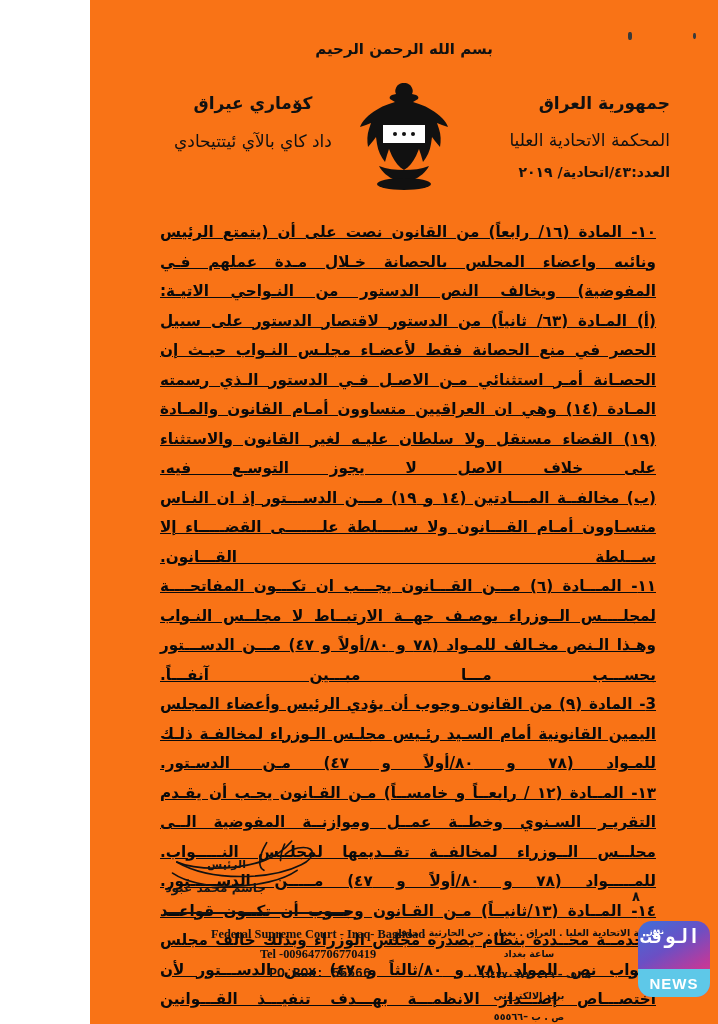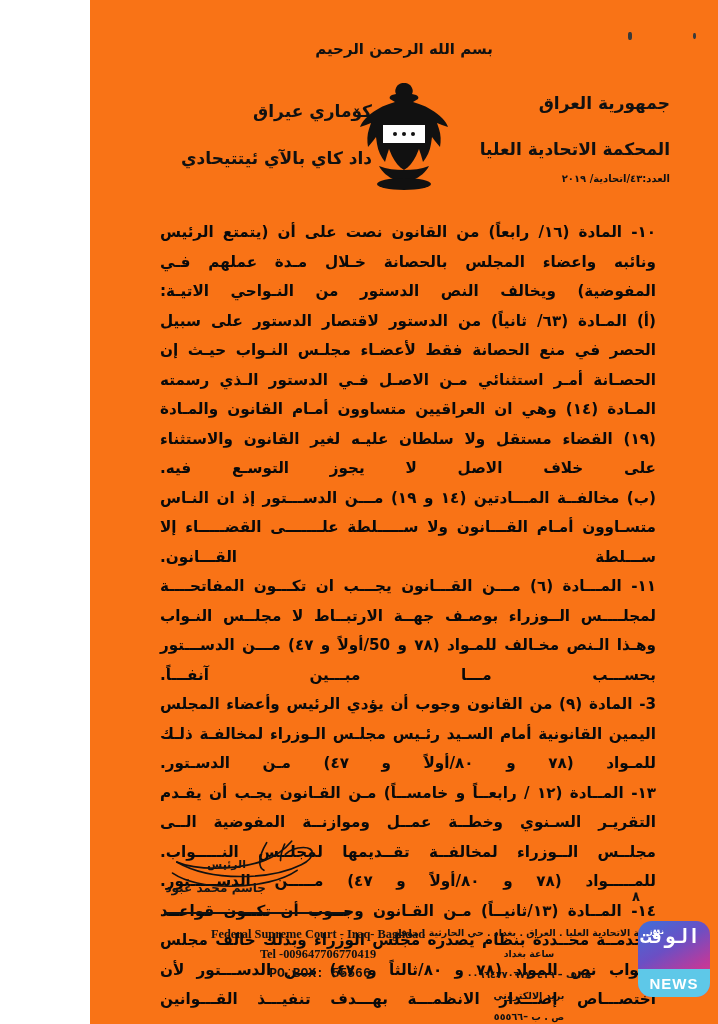--- a/index.html
+++ b/index.html
@@ -51,38 +51,39 @@
   .lh-right {
     position: absolute;
     top: 4px;
     right: 12px;
     width: 230px;
     text-align: right;
     line-height: 1.55;
   }
   .lh-left {
     position: absolute;
-    top: 12px;
+    top: 4px;
     left: 8px;
     width: 238px;
+    text-align: center;
     line-height: 1.6;
   }
   .lh-line1 {
     font-size: 17px;
     font-weight: bold;
     color: #111;
   }
   .lh-line2 {
     font-size: 17px;
-    font-weight: bold;
-    color: #111;
-    margin-top: 20px;
+    font-weight: normal;
+    color: #111;
+    margin-top: 11px;
   }
   .lh-number {
-    font-size: 10px;
+    font-size: 14px;
     font-weight: bold;
     margin-top: 8px;
     color: #111;
   }
 
   
   .emblem {
     position: absolute;
     top: -6px;
     left: 50%;
@@ -99,21 +100,21 @@
     right: 62px;
     left: 58px;
     font-size: 15.2px;
     line-height: 29.5px;
     font-weight: bold;
     text-align: justify;
     text-align-last: justify;
     color: #0a0a0a;
     word-spacing: 1px;
   }
-  .para { margin: 0 0 0 12px; }
+  .para { margin: 0 0 0 12px; text-decoration: underline; }
 
   
   .signature {
     position: absolute;
     top: 826px;
     right: 360px;
     left: 66px;
     height: 90px;
   }
   .sig-ink {
@@ -274,21 +275,21 @@
       <div class="lh-line1">كوٚماري عيراق</div>
       <div class="lh-line2">داد كاي بالآي ئيتتيحادي</div>
     </div>
 
   </div>
 
   <div class="body-text">
     <p class="para">١٠- المادة (١٦/ رابعاً) من القانون نصت على أن (يتمتع الرئيس ونائبه واعضاء المجلس بالحصانة خـلال مـدة عملهم فـي المفوضية) ويخالف النص الدستور من النـواحي الاتيـة:</p>
     <p class="para">(أ) المـادة (٦٣/ ثانياً) من الدستور لاقتصار الدستور على سبيل الحصر في منع الحصانة فقط لأعضـاء مجلـس النـواب حيـث إن الحصـانة أمـر استثنائي مـن الاصـل فـي الدستور الـذي رسمته المـادة (١٤) وهي ان العراقيين متساوون أمـام القانون والمـادة (١٩) القضاء مستقل ولا سلطان عليـه لغير القانون والاستثناء على خلاف الاصل لا يجوز التوسـع فيه.</p>
     <p class="para">(ب) مخالفــة المـــادتين (١٤ و ١٩) مـــن الدســـتور إذ ان النـاس متسـاوون أمـام القـــانون ولا ســـــلطة علـــــــى القضـــــاء إلا ســـلطة القـــانون.</p>
-    <p class="para">١١- المـــادة (٦) مـــن القـــانون يجـــب ان تكـــون المفاتحــــة لمجلــــس الــوزراء بوصـف جهــة الارتبــاط لا مجلــس النـواب وهـذا الـنص مخـالف للمـواد (٧٨ و 50/أولاً و ٤٧) مـــن الدســـتور بحســـب مـــا مبـــين آنفـــاً.</p>
+    <p class="para">١١- المـــادة (٦) مـــن القـــانون يجـــب ان تكـــون المفاتحــــة لمجلــــس الــوزراء بوصـف جهــة الارتبــاط لا مجلــس النـواب وهـذا الـنص مخـالف للمـواد (٧٨ و ٨٠/أولاً و ٤٧) مـــن الدســـتور بحســـب مـــا مبـــين آنفـــاً.</p>
     <p class="para">3- المادة (٩) من القانون وجوب أن يؤدي الرئيس وأعضاء المجلس اليمين القانونية أمام السـيد رئـيس مجلـس الـوزراء لمخالفـة ذلـك للمـواد (٧٨ و ٨٠/أولاً و ٤٧) مـن الدسـتور.</p>
     <p class="para">١٣- المــادة (١٢ / رابعــاً و خامســاً) مـن القـانون يجـب أن يقـدم التقريـر السـنوي وخطــة عمــل وموازنــة المفوضية الــى مجلــس الــوزراء لمخالفــة تقــديمها لمجلــس النـــــواب. للمـــــواد (٧٨ و ٨٠/أولاً و ٤٧) مـــــن الدســـــتور.</p>
     <p class="para">١٤- المــادة (١٣/ثانيــاً) مـن القـانون وجــوب أن تكــون قواعــد الخدمــة محــددة بنظام يصدره مجلس الوزراء وبذلك خالف مجلس النواب نص المواد (٧٨ و ٨٠/ثالثاً و ٤٧) مــن الدســـتور لأن اختصـــاص إصـــدار الانظمـــة بهـــدف تنفيـــذ القـــوانين</p>
   </div>
 
   <div class="signature">
     <div class="sig-ink">
       <svg viewBox="0 0 292 90" xmlns="http://www.w3.org/2000/svg">
         <g fill="none" stroke="#111" stroke-width="2.4" stroke-linecap="round">
           <path d="M196 2c-10 12-24 22-40 28-22 8-46 11-70 11-22 0-42-3-56-9"></path>

